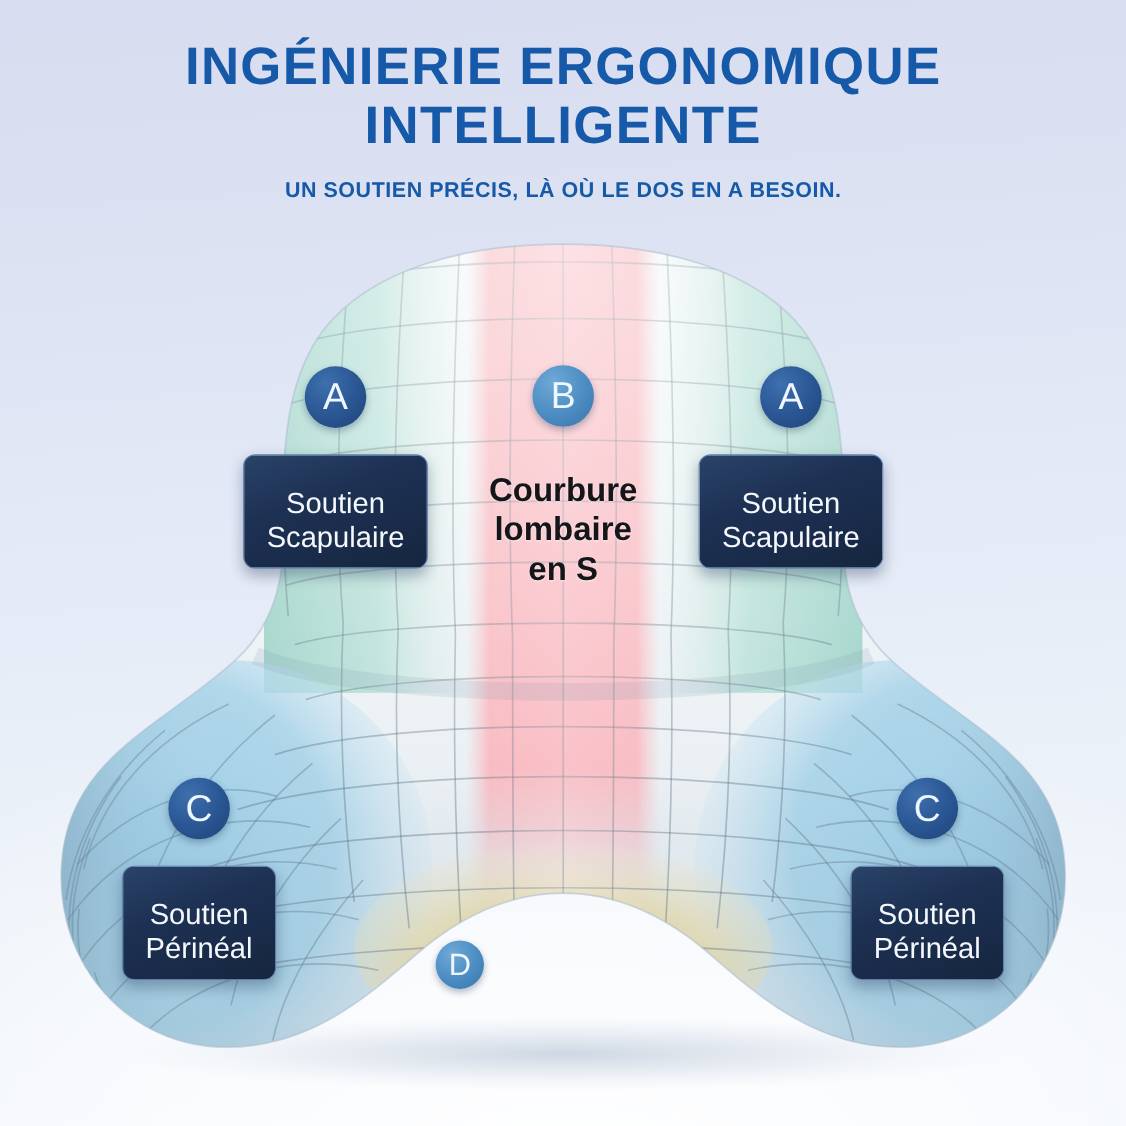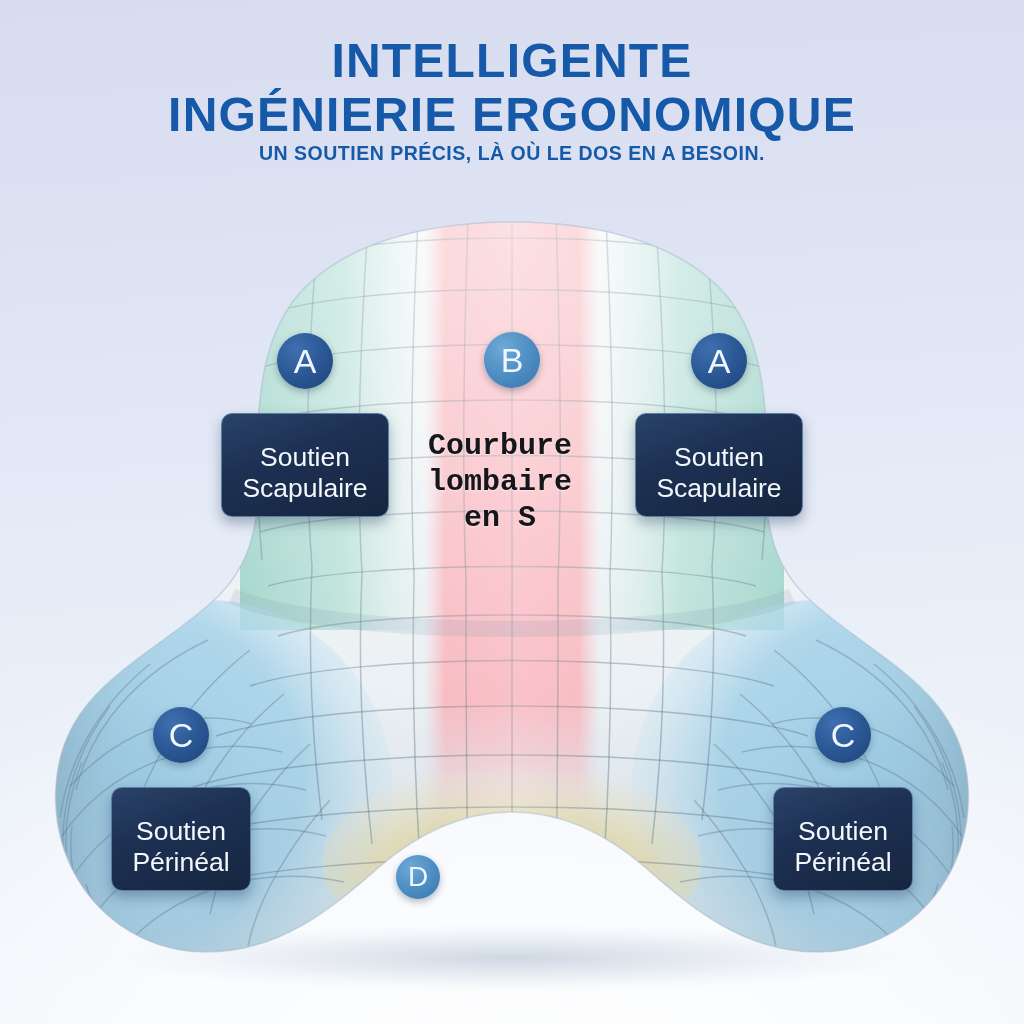--- a/index.html
+++ b/index.html
@@ -27,20 +27,21 @@
   }
   .title-line {
     color: #1559a8;
     font-weight: bold;
     font-size: 48px;
     letter-spacing: 1.2px;
     line-height: 1.12;
     text-transform: uppercase;
   }
   .subtitle {
+    margin-top: 20px;
     color: #1559a8;
     font-weight: bold;
     font-size: 19.5px;
     letter-spacing: 0.5px;
     text-transform: uppercase;
   }
 
   
   #cushion-svg {
     position: absolute;
@@ -118,22 +119,22 @@
     white-space: nowrap;
     text-shadow: 0 1px 2px rgba(255,255,255,0.5);
   }
 </style>
 </head>
 <body>
 
 <div id="stage">
 
   <div class="head-wrap">
+    <div class="title-line">INGÉNIERIE ERGONOMIQUE</div>
     <div class="title-line">INTELLIGENTE</div>
-    <div class="title-line">INGÉNIERIE ERGONOMIQUE</div>
     <div class="subtitle">UN SOUTIEN PRÉCIS, LÀ OÙ LE DOS EN A BESOIN.</div>
   </div>
 
   <svg id="cushion-svg" viewBox="0 0 1024 1024">
     <defs>
 
       <clipPath id="cushionClip">
         <path d="M 512 222
                  C 600 222, 686 244, 730 300
                  C 762 342, 768 404, 766 470
@@ -365,21 +366,21 @@
 
   <div class="marker" style="left:631px; top:333px; width:176px;">
     <div class="bullet dark">A</div>
     <div class="plate">Soutien
 Scapulaire</div>
   </div>
 
   <div class="marker" style="left:484px; top:332px;">
     <div class="bullet light">B</div>
   </div>
-  <div class="plain-label" style="left:390px; top:428px; width:220px;font-family:Liberation Mono, monospace;">Courbure
+  <div class="plain-label" style="left:402px; top:428px; width:220px;">Courbure
 lombaire
 en S</div>
 
   <div class="marker" style="left:91px; top:707px; width:180px;">
     <div class="bullet dark">C</div>
     <div class="plate">Soutien
 Périnéal</div>
   </div>
 
   <div class="marker" style="left:753px; top:707px; width:180px;">

